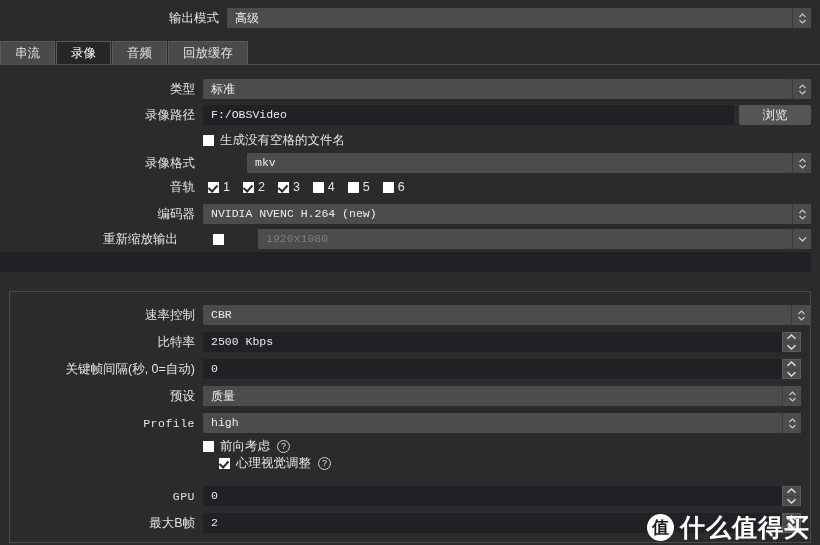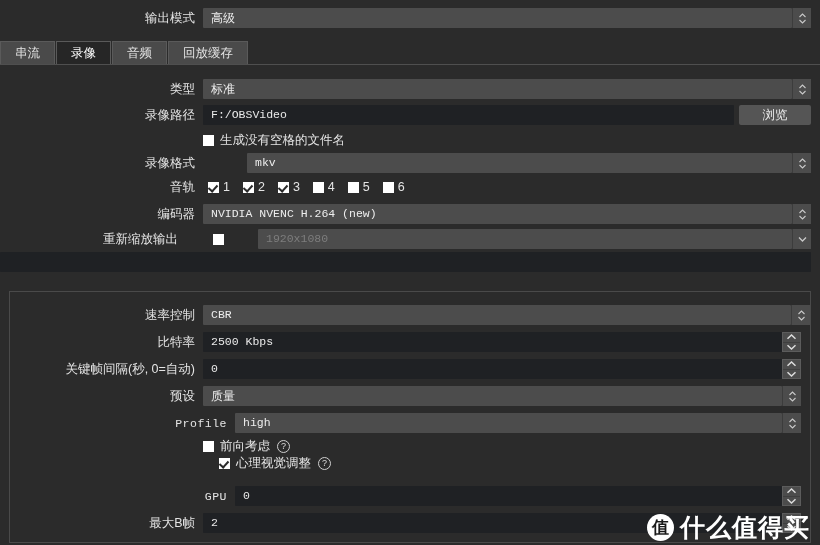--- a/index.html
+++ b/index.html
@@ -29,21 +29,20 @@
     padding-right: 8px;
     color: #e4e4e4;
     font-size: 12.5px;
     white-space: nowrap;
     flex: 0 0 auto;
   }
   .lbl-mono {
     font-family: "Liberation Mono", "DejaVu Sans Mono", monospace;
     font-size: 11.5px;
     letter-spacing: .5px;
-    padding-left: 32px;
   }
 
   
   .combo {
     background: #4c4c4c;
     height: 20px;
     line-height: 20px;
     color: #ededed;
     padding-left: 8px;
     font-size: 12px;
@@ -249,21 +248,21 @@
     line-height: 1;
   }
 
   
   .arow { position: absolute; left: 0; }
 </style>
 </head>
 <body>
 
 <div class="row arow" style="top:7px;height:22px;">
-  <div class="lbl" style="width:195px;">输出模式</div>
+  <div class="lbl" style="width:195px;padding-left:24px;">输出模式</div>
   <div style="display:flex;flex:1 1 auto;margin-right:9px;">
     <div class="combo">高级</div>
     <div class="spin-small">
       <svg width="9" height="13" viewBox="0 0 9 13" aria-hidden="true">
         <path d="M1.5 5 L4.5 2 L7.5 5" fill="none" stroke="#c9c9c9" stroke-width="1.1"></path>
         <path d="M1.5 8 L4.5 11 L7.5 8" fill="none" stroke="#c9c9c9" stroke-width="1.1"></path>
       </svg>
     </div>
   </div>
 </div>

